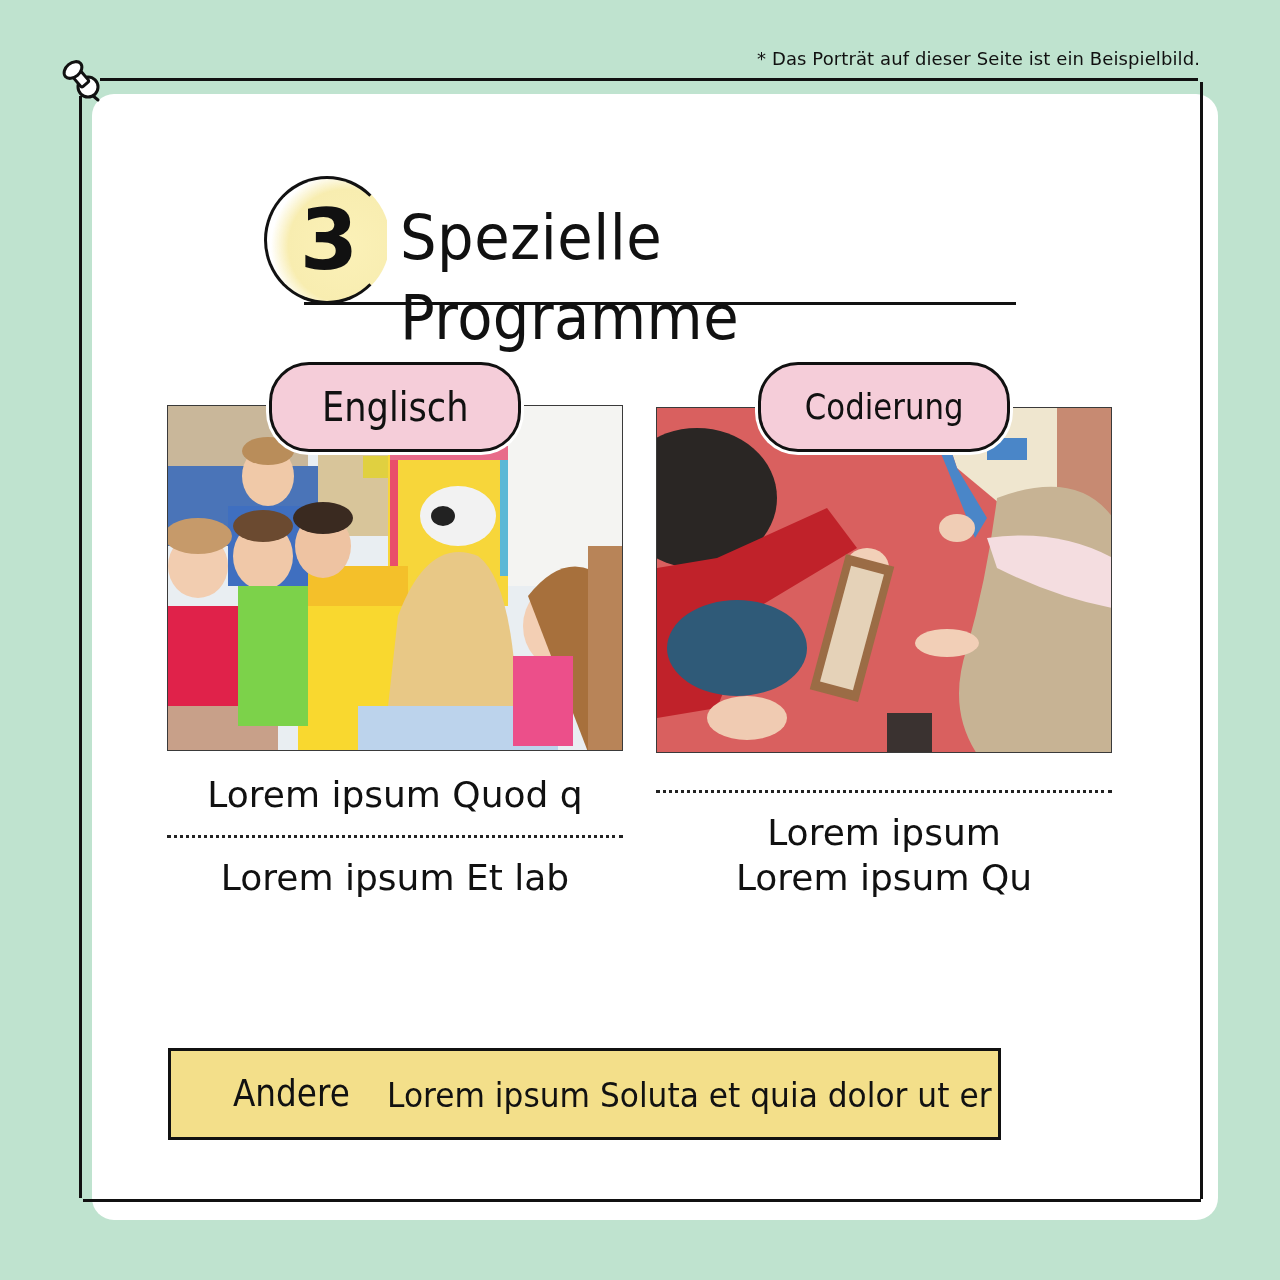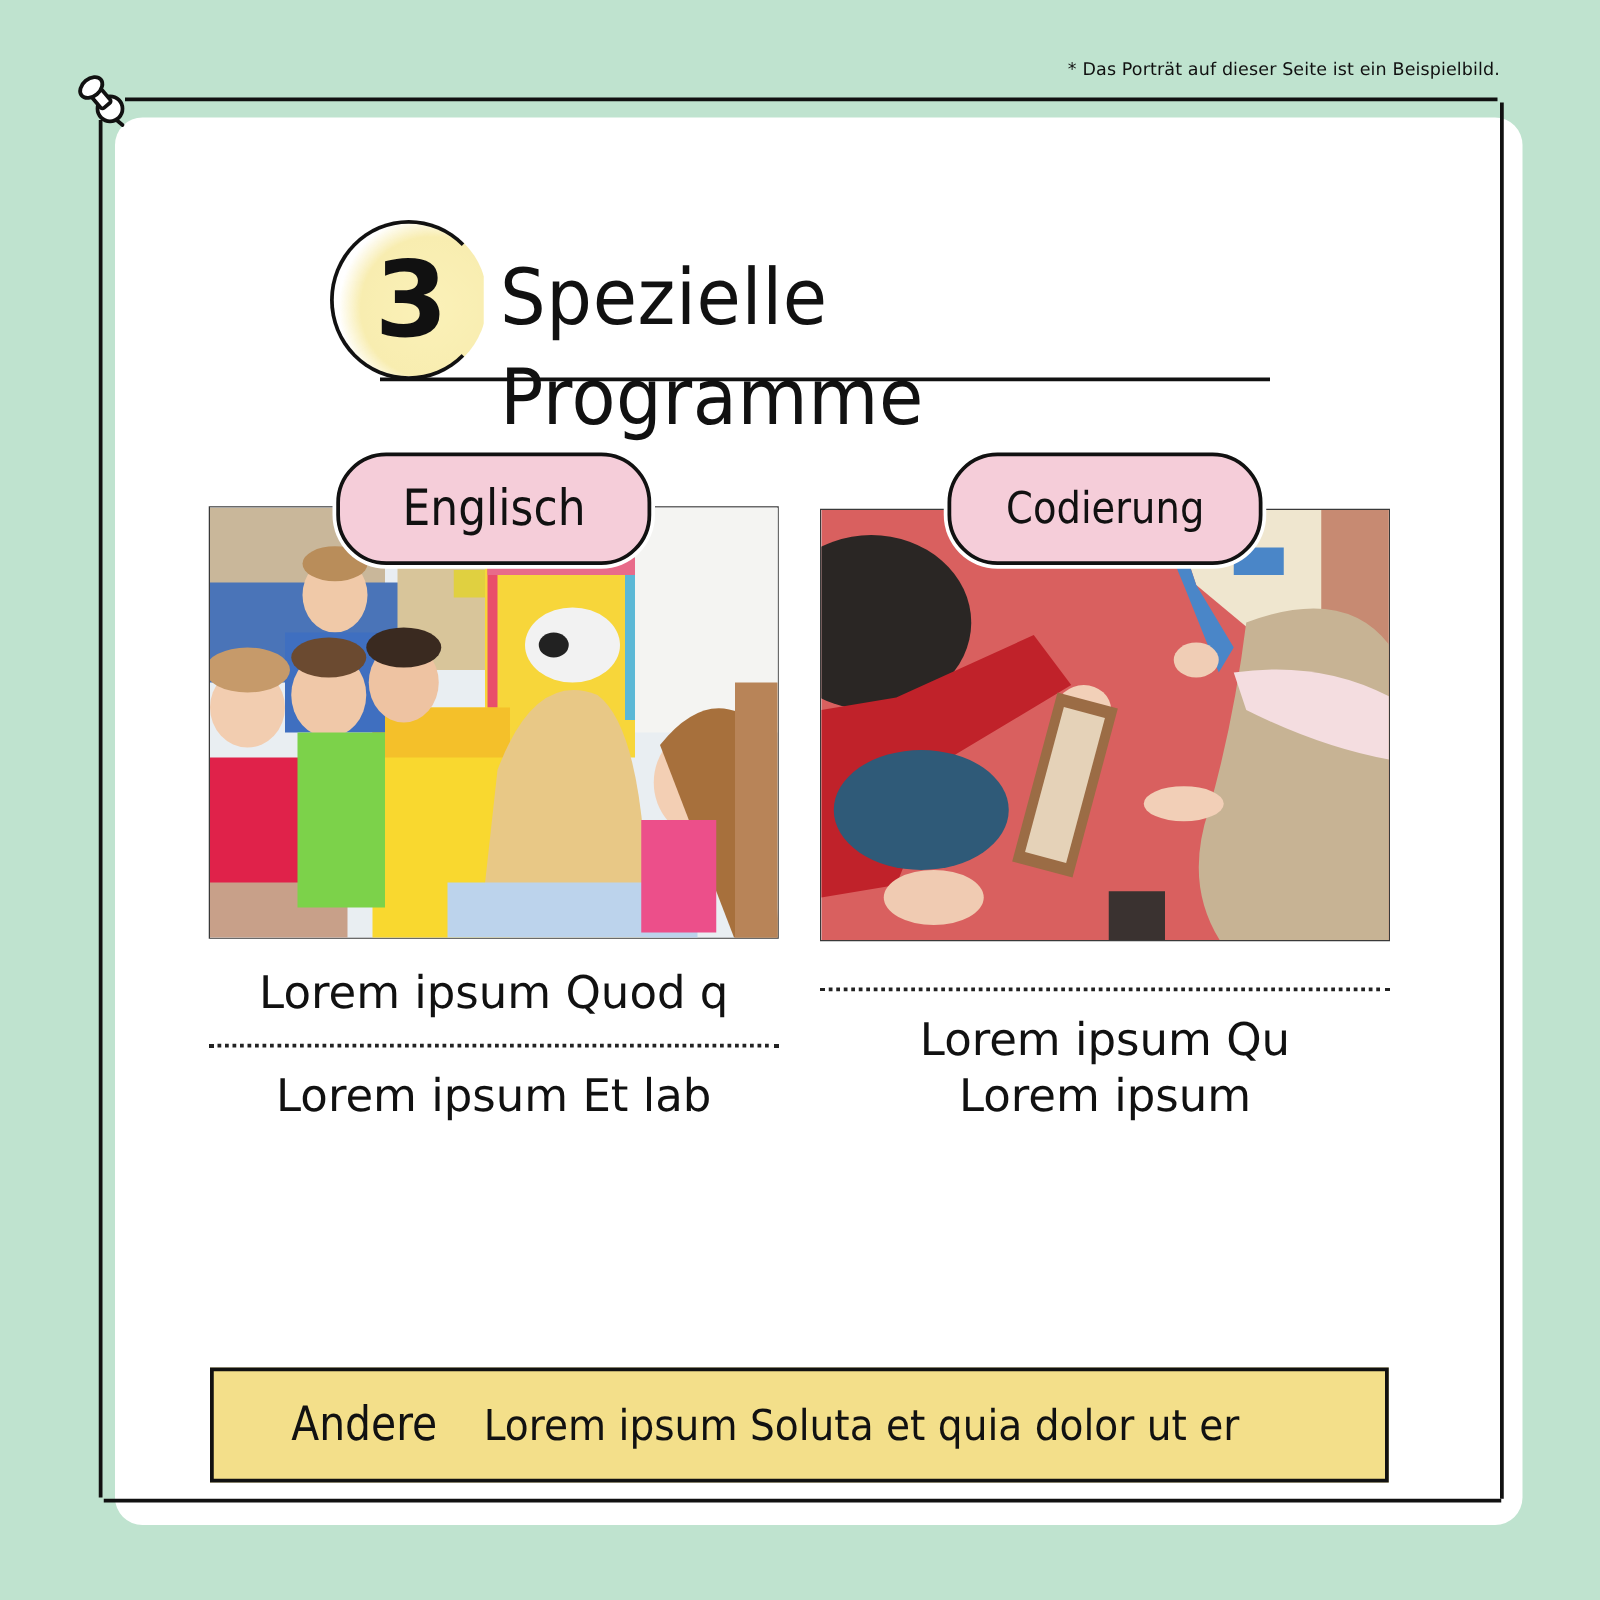--- a/index.html
+++ b/index.html
@@ -7,21 +7,21 @@
     body {
       background: #bfe3cf;
       position: relative;
       font-family: "DejaVu Sans", sans-serif;
       color: #111;
     }
     .note {
       position: absolute;
       right: 80px;
       top: 48px;
-      font-size: 14px;
+      font-size: 18px;
       color: #111;
       font-family: "DejaVu Sans", sans-serif;
       letter-spacing: 0.1px;
     }
     .card {
       position: absolute;
       left: 92px; top: 94px;
       width: 1126px; height: 1126px;
       background: #ffffff;
       border-radius: 22px;
@@ -95,24 +95,24 @@
       white-space: nowrap;
     }
     .divider {
       margin: 18px 0 17px 0;
       height: 0;
       border-top: 3px dotted #222;
     }
 
     .other-box {
       position: absolute; left: 168px; top: 1048px;
-      width: 943px; height: 92px;
+      width: 833px; height: 92px;
       background: #f3df8a;
       border: 3px solid #111;
-      display: flex; align-items: center; margin-top: 46px;
+      display: flex; align-items: center;
     }
     .other-label {
       position: absolute; left: 62px; top: 20px;
       font-size: 38px; color: #111;
       font-family: "DejaVu Sans", sans-serif;
       transform: scaleX(0.86); transform-origin: left center;
     }
     .other-text {
       position: absolute; left: 216px; top: 24px;
       font-size: 34px; color: #111;
@@ -218,21 +218,21 @@
       <rect x="178" y="160" width="34" height="120" transform="rotate(15 195 220)" fill="#e5d2b8"></rect>
       <path d="M340 90 Q420 60 456 110 L456 346 L320 346 Q290 300 310 240 Q330 170 340 90 Z" fill="#c7b394"></path>
       <path d="M330 130 Q400 120 456 150 L456 200 Q400 190 340 160 Z" fill="#f4dde0"></path>
       <ellipse cx="300" cy="120" rx="18" ry="14" fill="#f0cdb5"></ellipse>
       <ellipse cx="290" cy="235" rx="32" ry="14" fill="#f2cfb7"></ellipse>
       <rect x="230" y="305" width="45" height="41" fill="#3a3230"></rect>
     </svg>
   </div>
   <div class="lines">
     <div class="divider"></div>
+    <div class="ln">Lorem ipsum</div>
     <div class="ln">Lorem ipsum Qu</div>
-    <div class="ln">Lorem ipsum</div>
   </div>
 </div>
 
 <div class="other-box">
   <div class="other-label">Andere</div>
   <div class="other-text">Lorem ipsum Soluta et quia dolor ut er</div>
 </div>
 
 </body></html>

